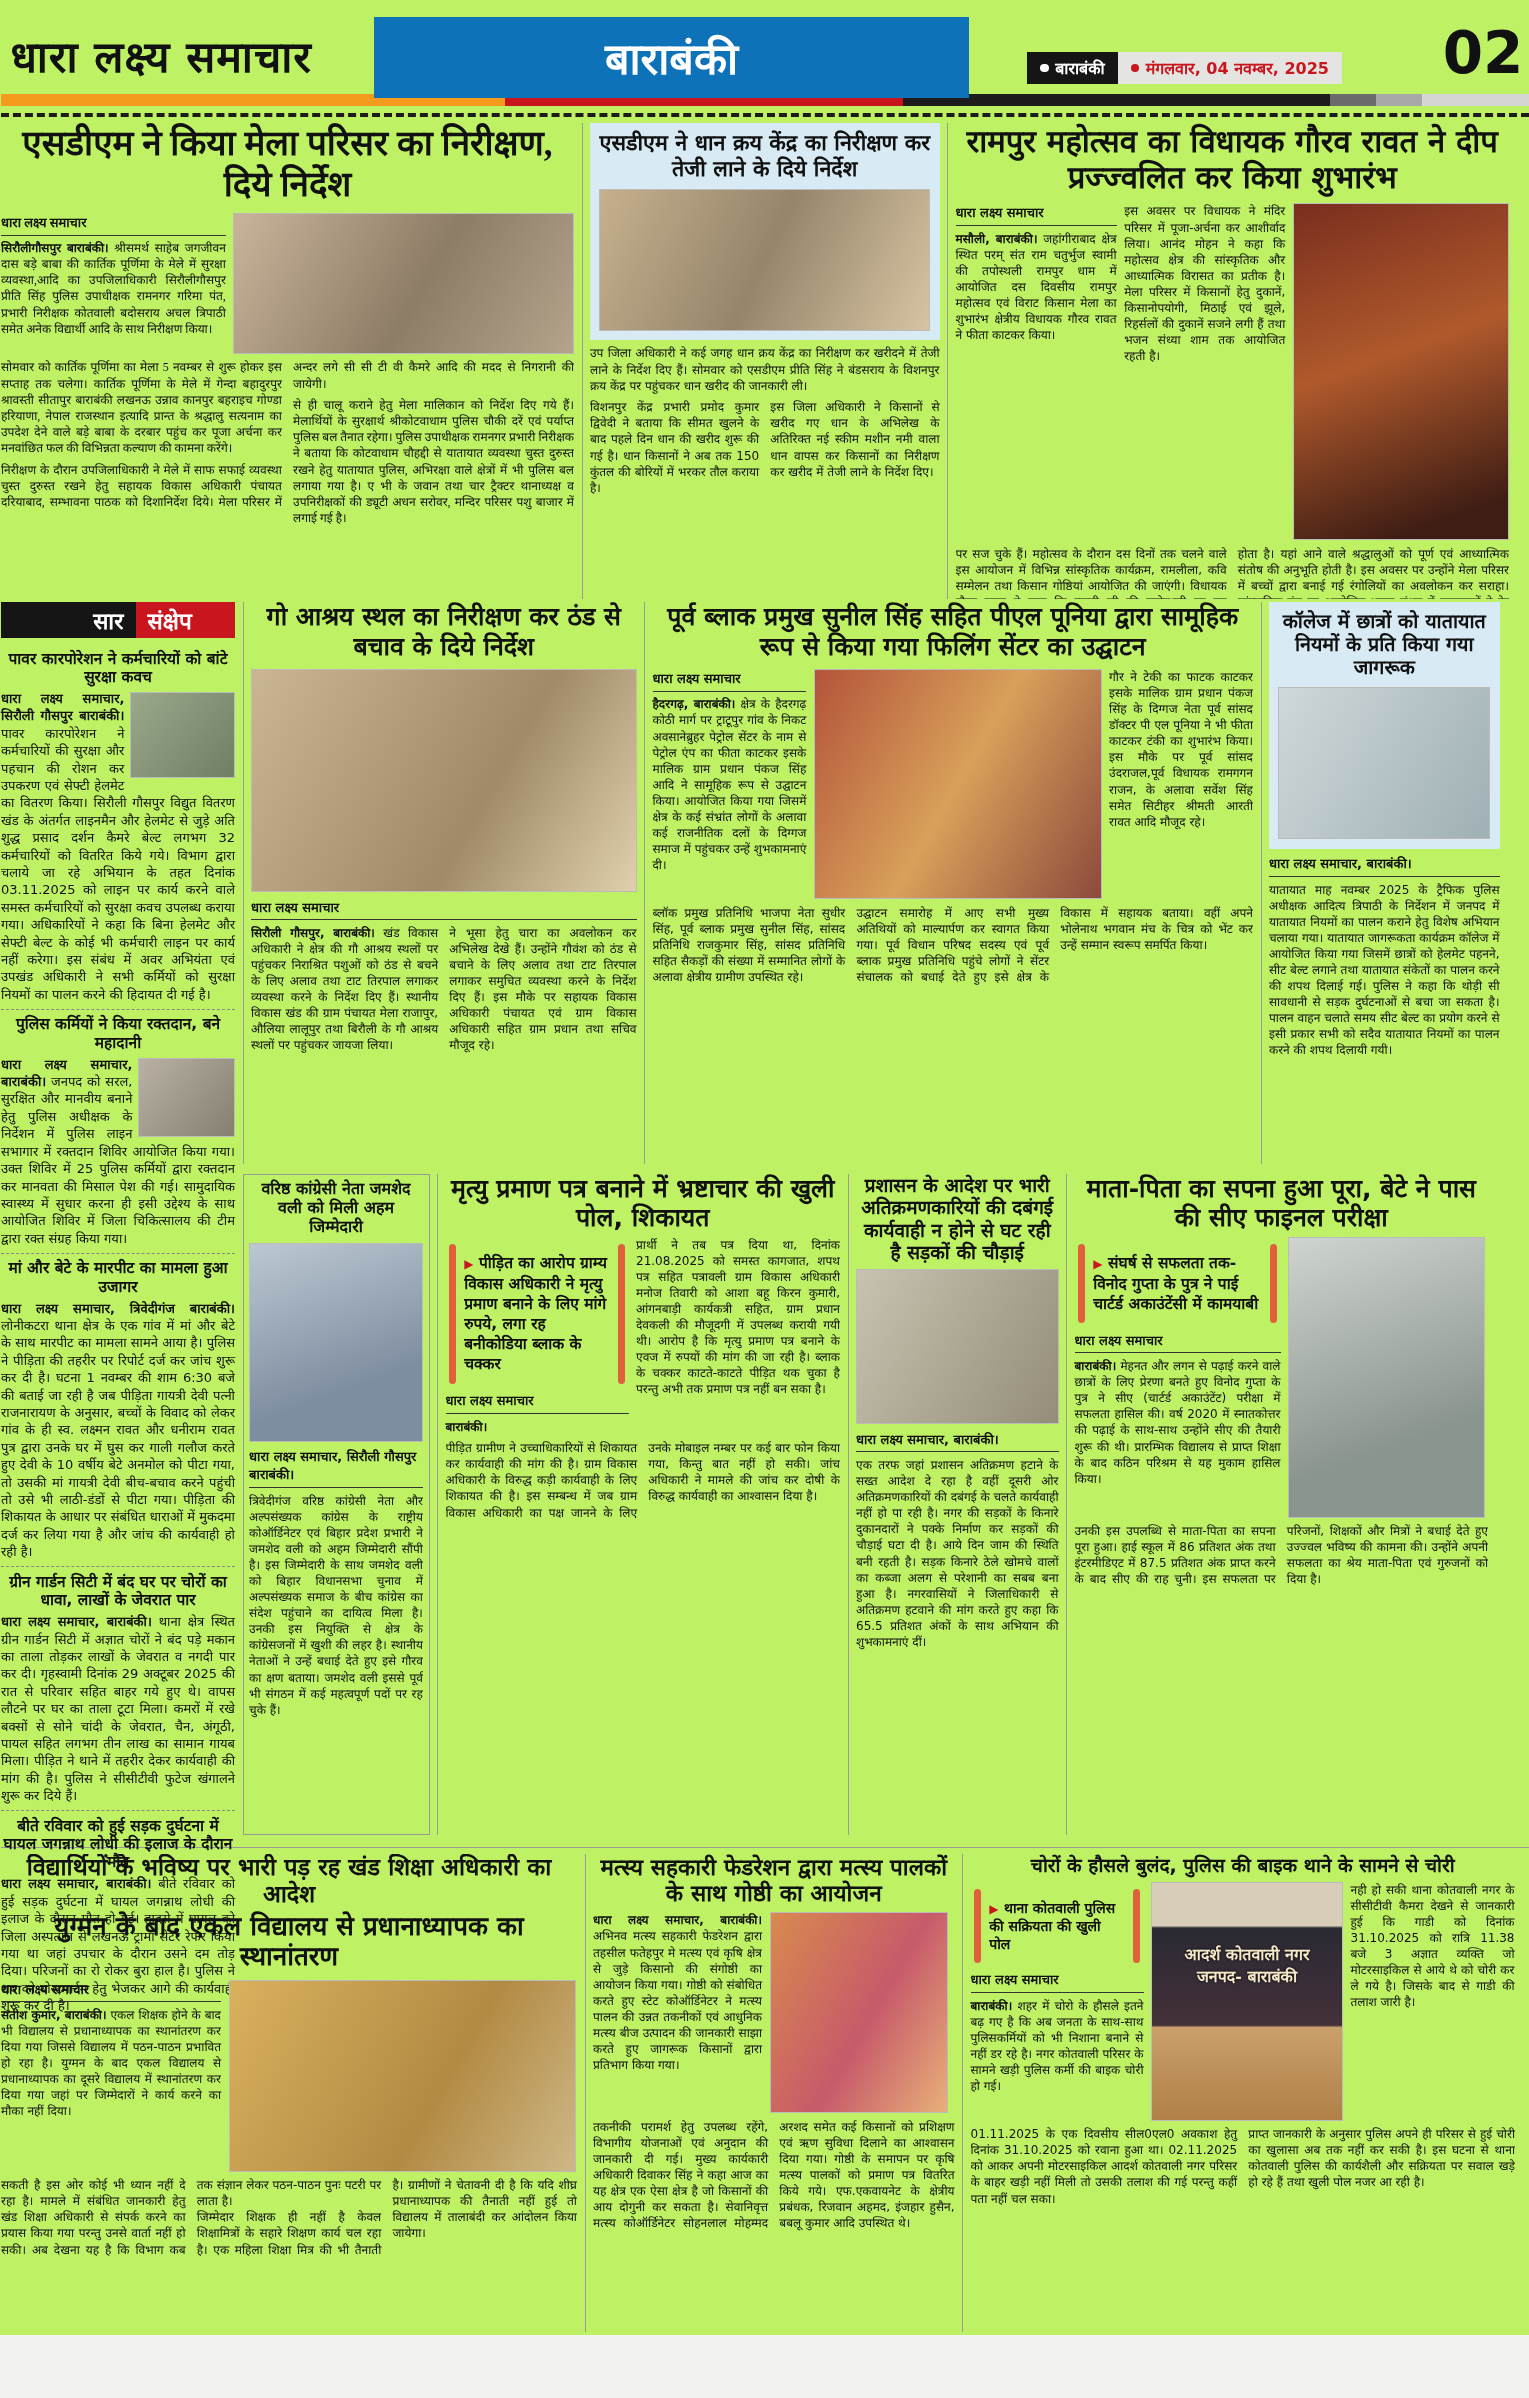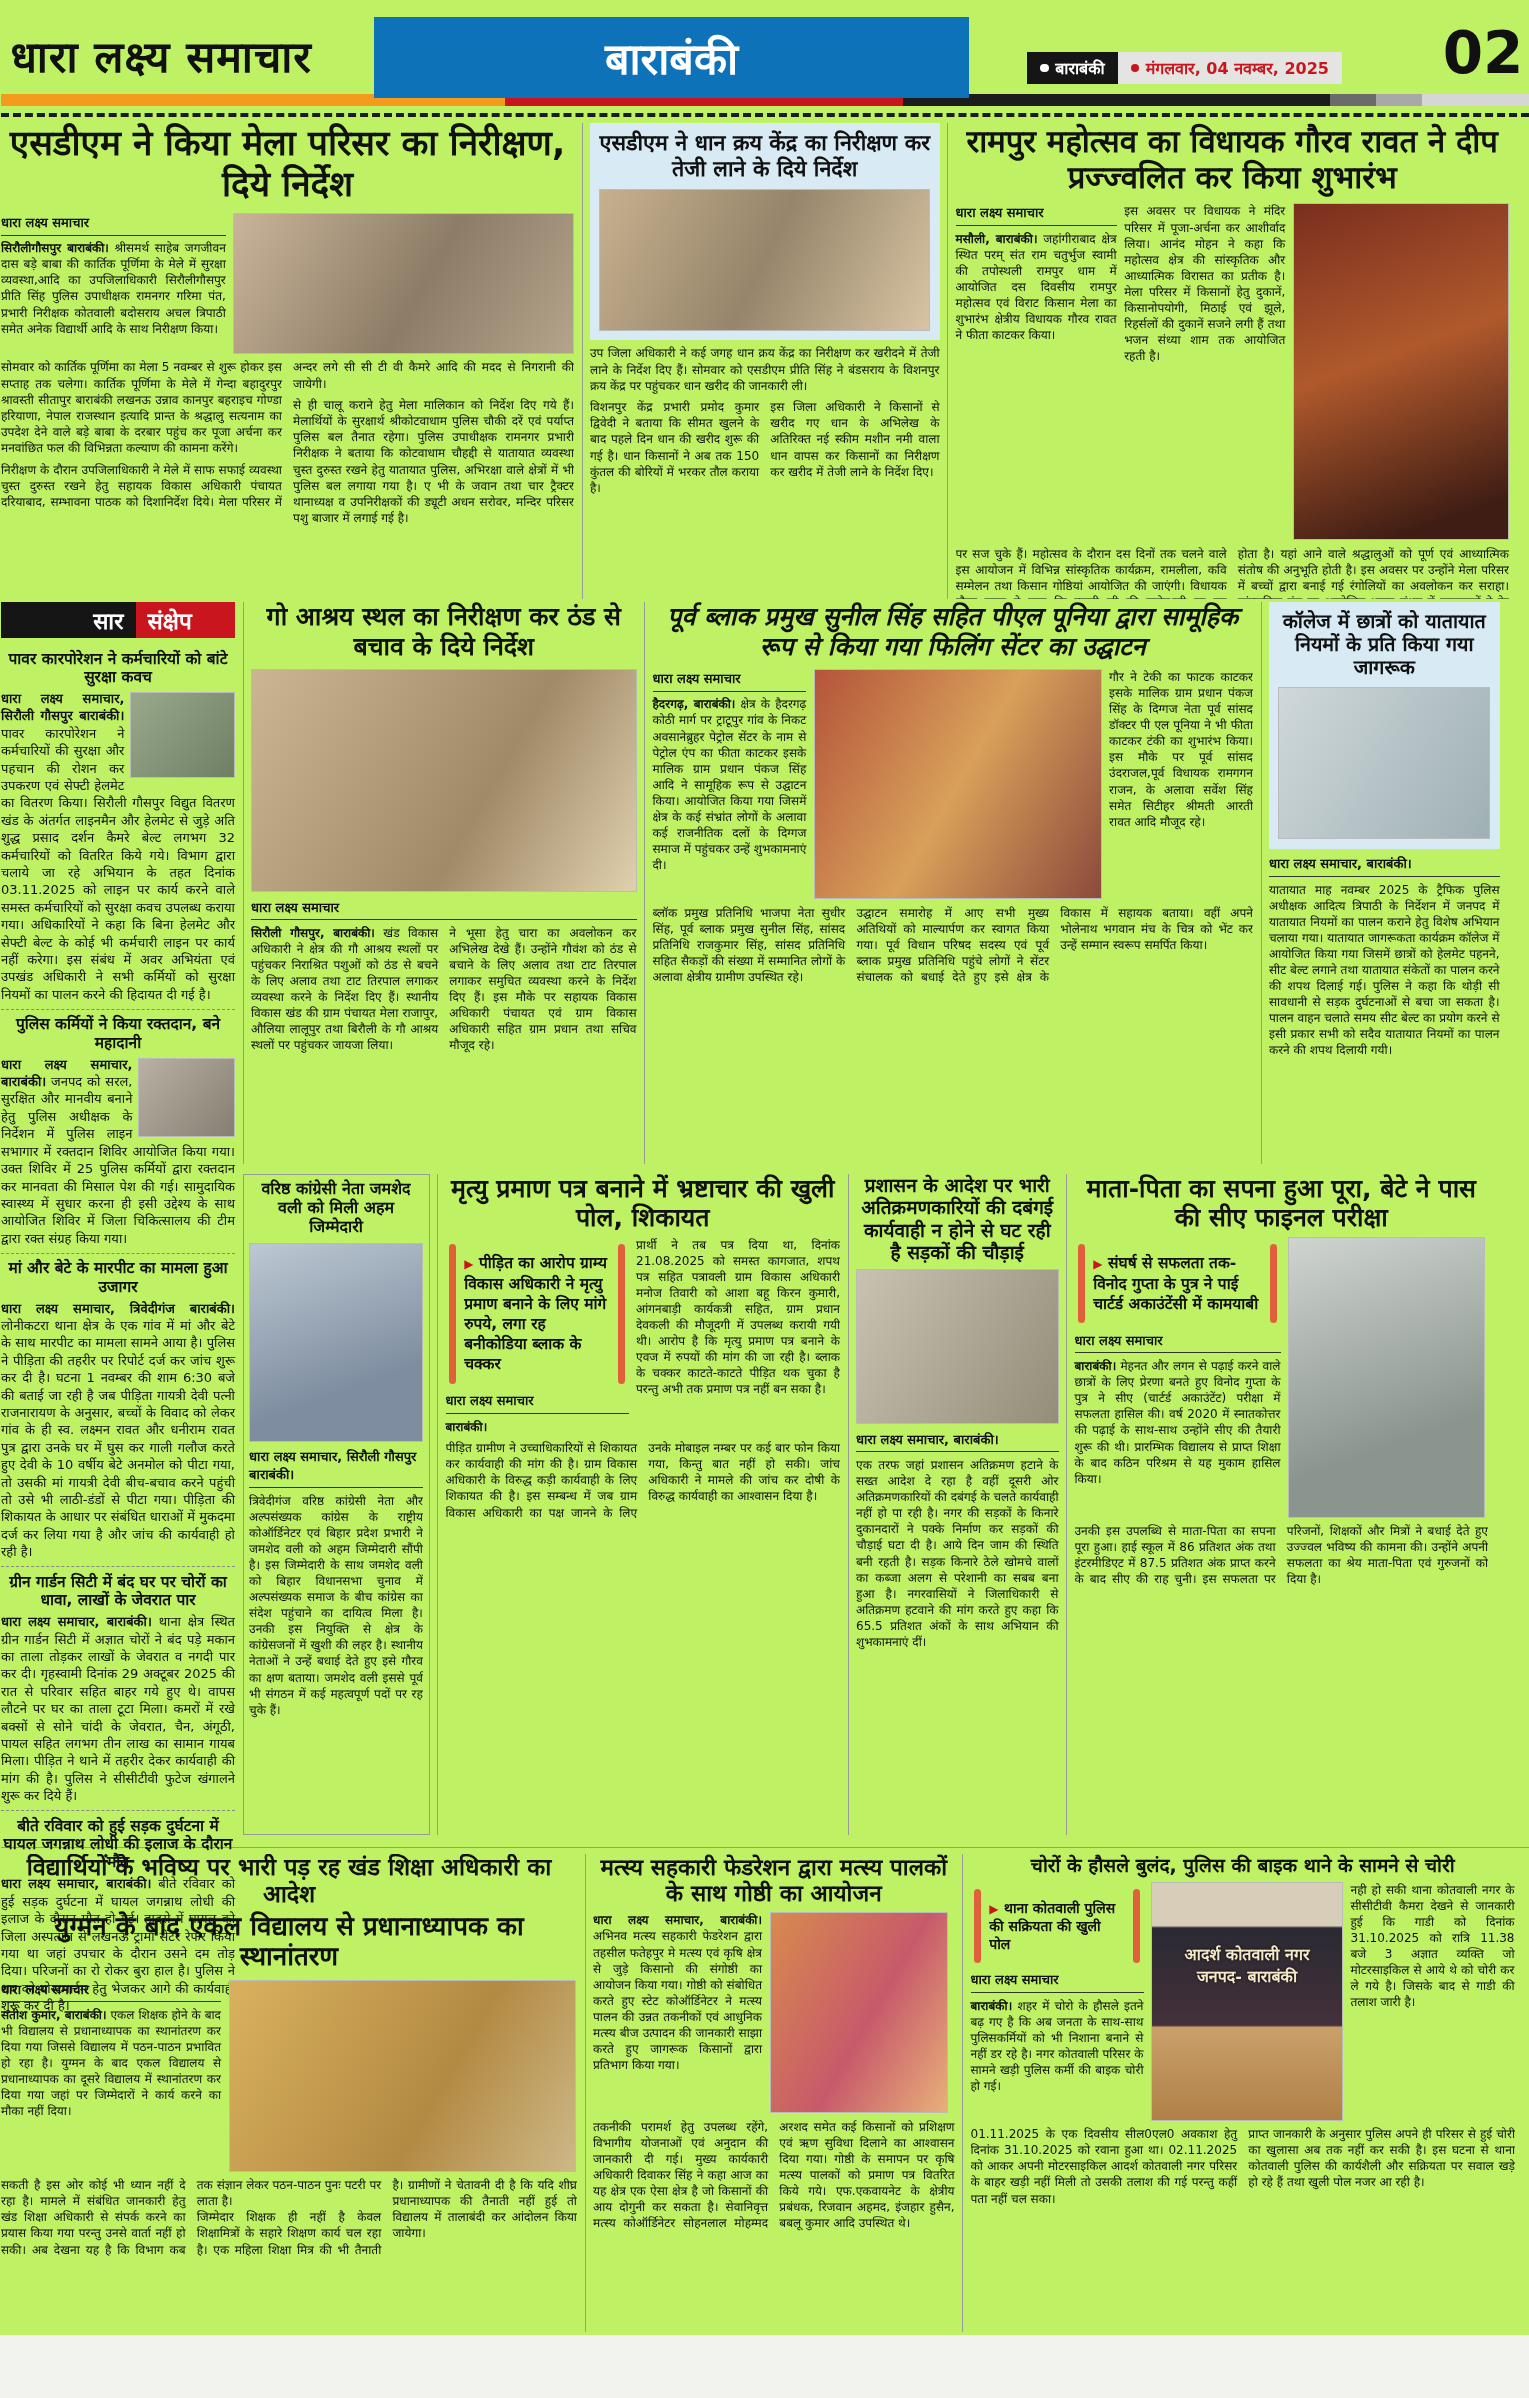--- a/index.html
+++ b/index.html
@@ -91,21 +91,21 @@
     <div class="cb-r"></div>
     <div class="cb-k"></div>
     <div class="cb-g1"></div>
     <div class="cb-g2"></div>
     <div class="cb-g3"></div>
   </div>
   <div class="dash-rule"></div>
 
   <div class="row" style="height:476px;">
 
-    <section class="story" style="width:573px;">
+    <section class="story" style="width:573px;font-family:Liberation Serif, serif;">
       <h1 class="hl" style="font-size:35px;margin:0 0 7.5px 0;">एसडीएम ने किया मेला परिसर का निरीक्षण, दिये निर्देश</h1>
       <div class="row">
         <div style="width:225px;">
           <div class="byline">धारा लक्ष्य समाचार</div>
           <p class="body" style="margin:0;"><span class="dl">सिरौलीगौसपुर बाराबंकी।</span> <span>श्रीसमर्थ साहेब जगजीवन दास बड़े बाबा की कार्तिक पूर्णिमा के मेले में सुरक्षा व्यवस्था,आदि का उपजिलाधिकारी सिरौलीगौसपुर प्रीति सिंह पुलिस उपाधीक्षक रामनगर गरिमा पंत, प्रभारी निरीक्षक कोतवाली बदोसराय अचल त्रिपाठी समेत अनेक विद्यार्थी आदि के साथ निरीक्षण किया।</span></p>
         </div>
         <div class="photo ph-mela" style="width:341px;height:141px;"></div>
       </div>
       <div class="body cols2" style="margin-top:5.6px;height:253px;overflow:hidden;">
         <p style="margin:0 0 5.6px 0;">सोमवार को कार्तिक पूर्णिमा का मेला 5 नवम्बर से शुरू होकर इस सप्ताह तक चलेगा। कार्तिक पूर्णिमा के मेले में गेन्दा बहादुरपुर श्रावस्ती सीतापुर बाराबंकी लखनऊ उन्नाव कानपुर बहराइच गोण्डा हरियाणा, नेपाल राजस्थान इत्यादि प्रान्त के श्रद्धालु सत्यनाम का उपदेश देने वाले बड़े बाबा के दरबार पहुंच कर पूजा अर्चना कर मनवांछित फल की विभिन्नता कल्याण की कामना करेंगे।</p>
@@ -184,21 +184,21 @@
           <h2 class="hl" style="font-size:25px;margin:0 0 7.5px 0;text-align:center;">गो आश्रय स्थल का निरीक्षण कर ठंड से बचाव के दिये निर्देश</h2>
           <div class="photo ph-gau" style="width:100%;height:223px;"></div>
           <div class="byline" style="margin-top:5.6px;">धारा लक्ष्य समाचार</div>
           <div class="body cols2" style="height:234px;overflow:hidden;">
             <p style="margin:0 0 5.6px 0;"><span class="dl">सिरौली गौसपुर, बाराबंकी।</span> <span>खंड विकास अधिकारी ने क्षेत्र की गौ आश्रय स्थलों पर पहुंचकर निराश्रित पशुओं को ठंड से बचने के लिए अलाव तथा टाट तिरपाल लगाकर व्यवस्था करने के निर्देश दिए हैं। स्थानीय विकास खंड की ग्राम पंचायत मेला राजापुर, औलिया लालूपुर तथा बिरौली के गौ आश्रय स्थलों पर पहुंचकर जायजा लिया।</span></p>
             <p style="margin:0;">ने भूसा हेतु चारा का अवलोकन कर अभिलेख देखे हैं। उन्होंने गौवंश को ठंड से बचाने के लिए अलाव तथा टाट तिरपाल लगाकर समुचित व्यवस्था करने के निर्देश दिए हैं। इस मौके पर सहायक विकास अधिकारी पंचायत एवं ग्राम विकास अधिकारी सहित ग्राम प्रधान तथा सचिव मौजूद रहे।</p>
           </div>
         </section>
 
         <section class="story vr" style="width:609px;">
-          <h2 class="hl" style="font-size:25px;margin:0 0 7.5px 0;font-style:italic;">पूर्व ब्लाक प्रमुख सुनील सिंह सहित पीएल पूनिया द्वारा सामूहिक रूप से किया गया फिलिंग सेंटर का उद्घाटन</h2>
+          <h2 class="hl" style="font-size:25px;margin:0 0 7.5px 0;">पूर्व ब्लाक प्रमुख सुनील सिंह सहित पीएल पूनिया द्वारा सामूहिक रूप से किया गया फिलिंग सेंटर का उद्घाटन</h2>
           <div class="row">
             <div style="width:155px;">
               <div class="byline">धारा लक्ष्य समाचार</div>
               <p class="body" style="margin:0;"><span class="dl">हैदरगढ़, बाराबंकी।</span> <span>क्षेत्र के हैदरगढ़ कोठी मार्ग पर ट्राटूपुर गांव के निकट अवसानेब्रुहर पेट्रोल सेंटर के नाम से पेट्रोल एंप का फीता काटकर इसके मालिक ग्राम प्रधान पंकज सिंह आदि ने सामूहिक रूप से उद्घाटन किया। आयोजित किया गया जिसमें क्षेत्र के कई संभ्रांत लोगों के अलावा कई राजनीतिक दलों के दिग्गज समाज में पहुंचकर उन्हें शुभकामनाएं दी।</span></p>
             </div>
             <div class="photo ph-fill" style="width:290px;height:230px;"></div>
             <div class="body" style="width:145px;">
               <p style="margin:0;">गौर ने टेकी का फाटक काटकर इसके मालिक ग्राम प्रधान पंकज सिंह के दिग्गज नेता पूर्व सांसद डॉक्टर पी एल पूनिया ने भी फीता काटकर टंकी का शुभारंभ किया। इस मौके पर पूर्व सांसद उंदराजल,पूर्व विधायक रामगगन राजन, के अलावा सर्वेश सिंह समेत सिटीहर श्रीमती आरती रावत आदि मौजूद रहे।</p>
             </div>
           </div>

